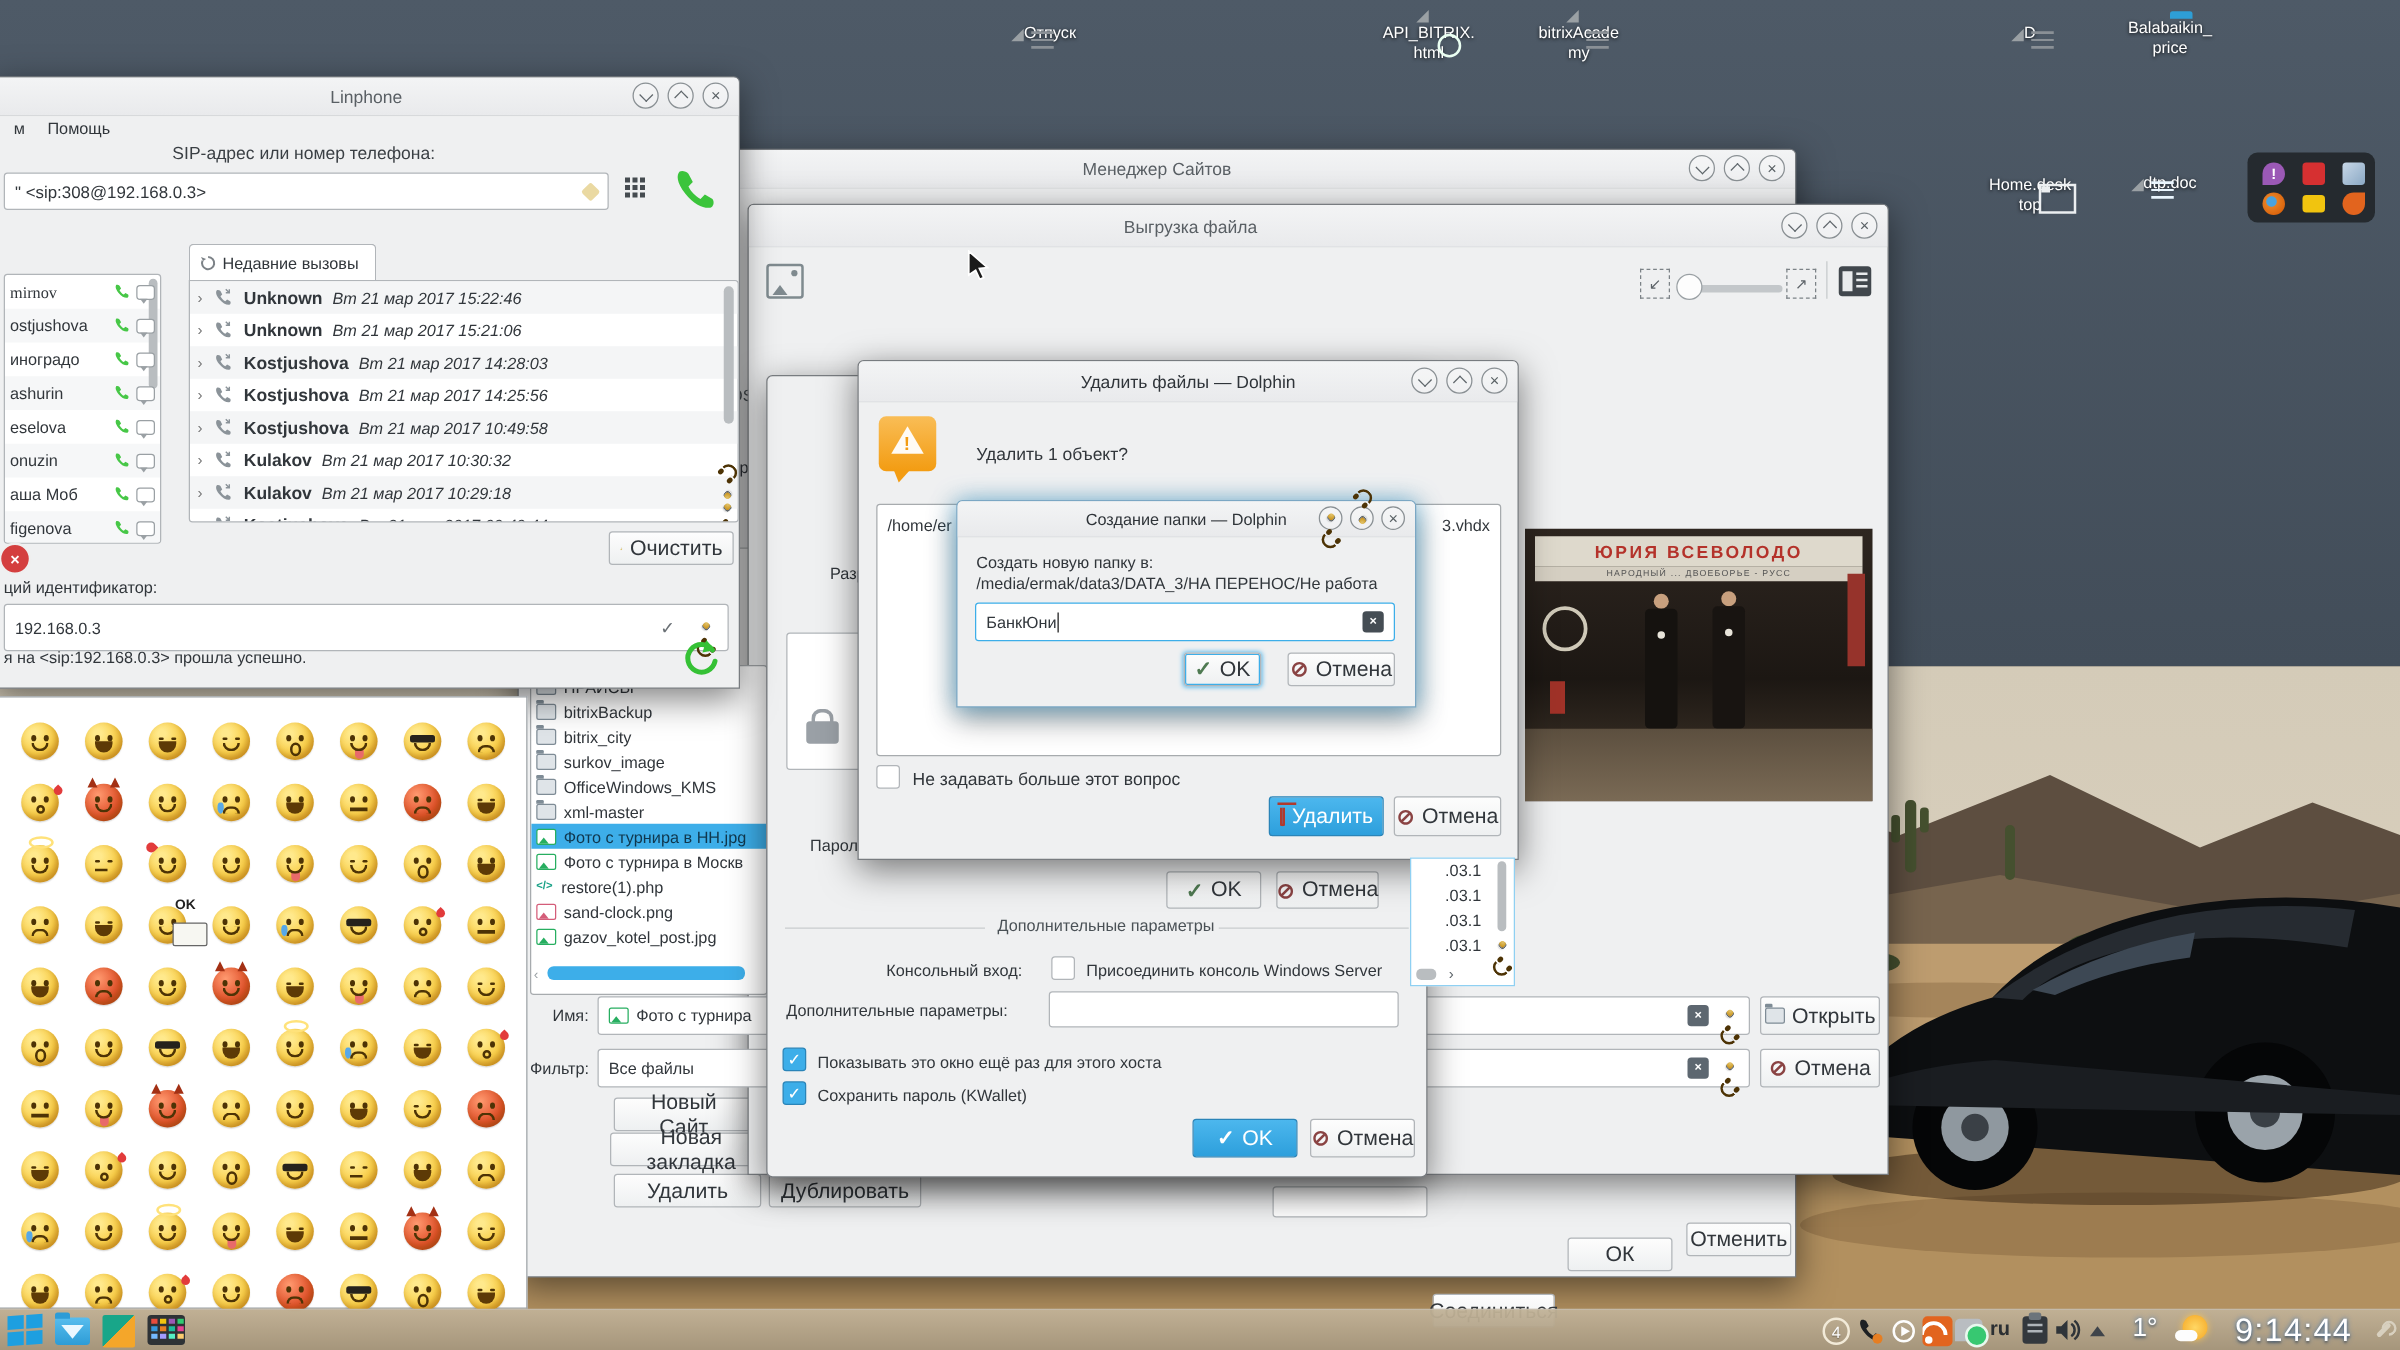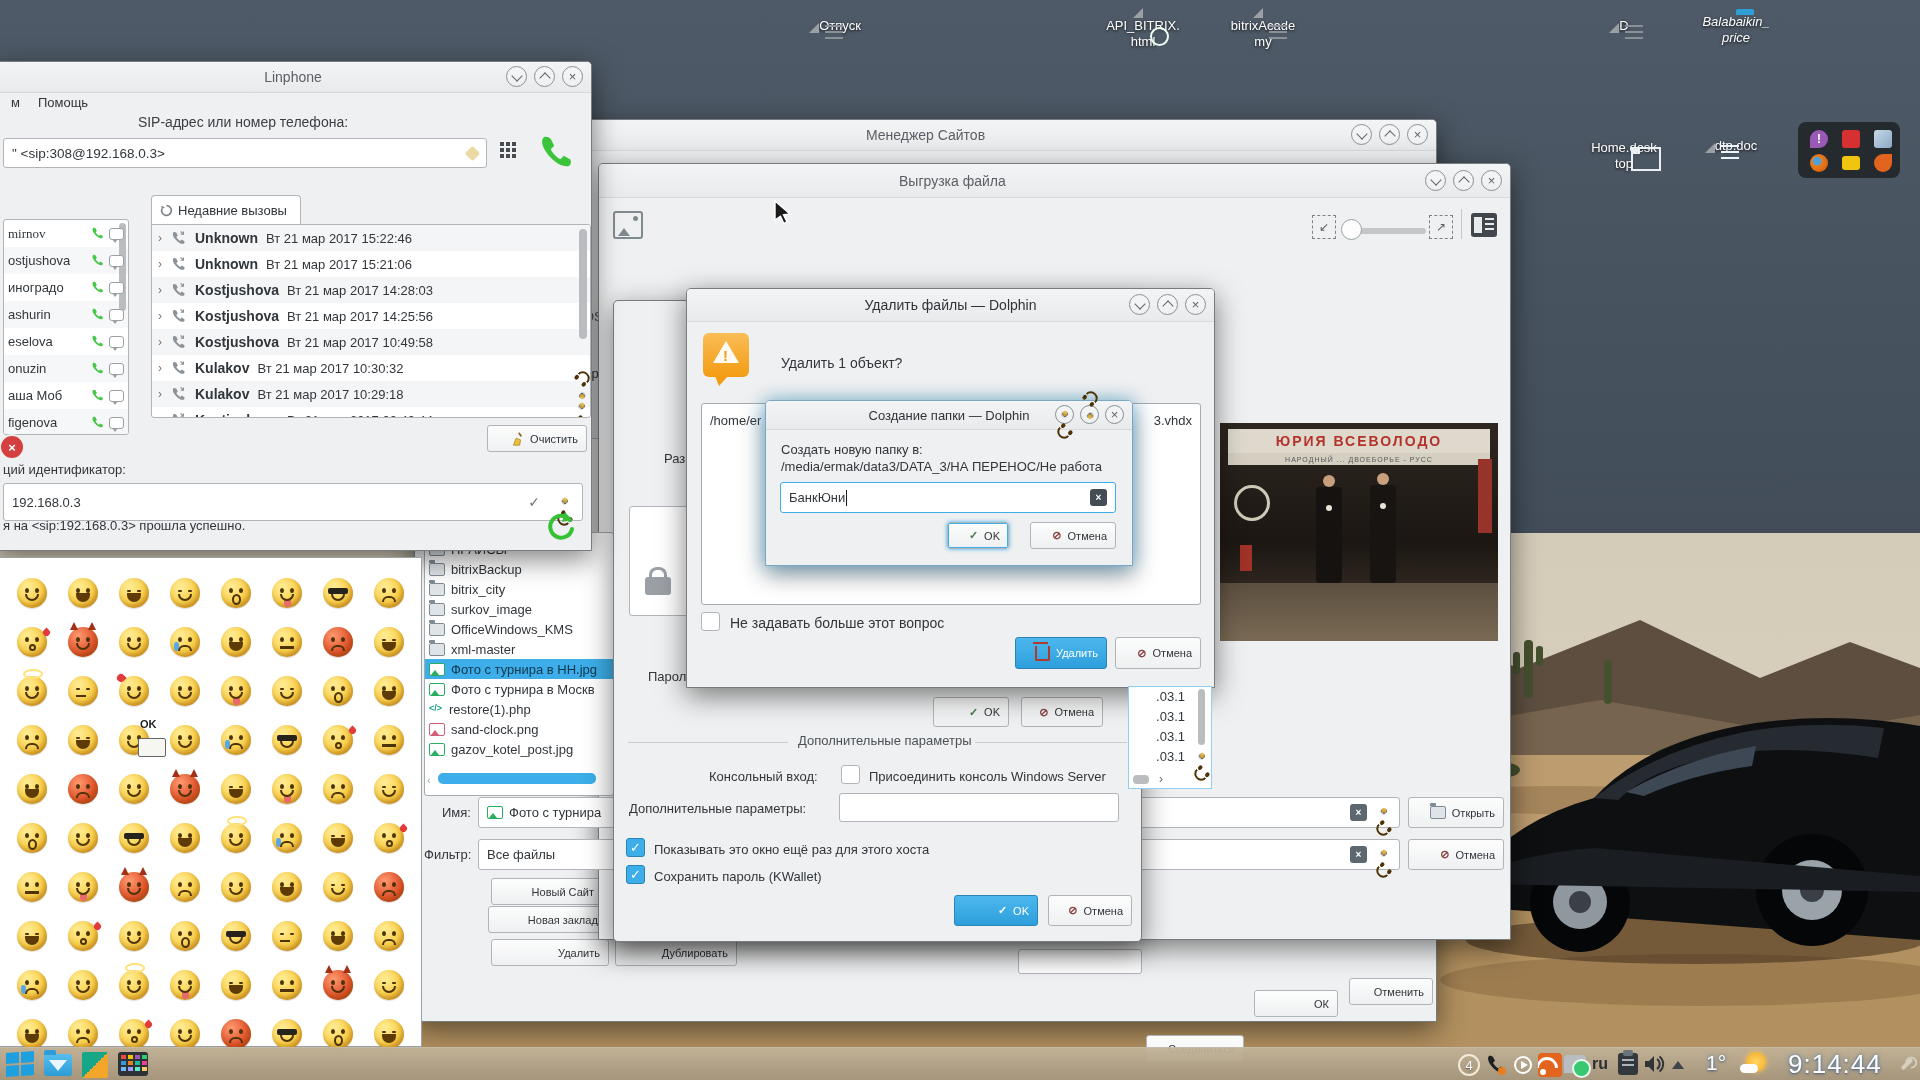--- a/index.html
+++ b/index.html
@@ -16,23 +16,23 @@
   .tbtns{position:absolute;right:8px;top:4px;display:flex;gap:7px;}
   .cbtn{width:21px;height:21px;border:1px solid #8a9094;border-radius:50%;box-sizing:border-box;
         display:flex;align-items:center;justify-content:center;color:#5a6165;font-size:13px;line-height:1;background:rgba(255,255,255,.25);}
   .cbtn .cv{margin-top:-2px;}
   .cbtn .cv.u{margin-top:3px;}
   .cv{display:inline-block;width:7px;height:7px;border-right:1.6px solid #5f666b;border-bottom:1.6px solid #5f666b;}
   .cv.d{transform:rotate(45deg);}
   .cv.u{transform:rotate(-135deg);}
   .cv.sm{width:5px;height:5px;}
   
-  .btn{position:absolute;display:flex;align-items:center;justify-content:flex-end;gap:6px;box-sizing:border-box;
+  .btn{position:absolute;display:flex;align-items:center;justify-content:center;gap:6px;box-sizing:border-box;
        background:linear-gradient(#fdfdfd,#eef0f1);border:1px solid #b1b5b9;border-radius:3px;
-       font-size:11px;color:#31363b;padding:0 8px;}
+       font-size:17px;color:#31363b;padding:0 8px;}
   .btn.blue{background:linear-gradient(#4cb7ee,#2d9fdc);border-color:#2a84b8;color:#fff;}
   .btn.ghost{border-color:#dadde0;color:#b6bbbf;background:transparent;}
   .btn.focus{box-shadow:0 0 0 1px #3daee9 inset,0 0 4px #3daee9;}
   .input{position:absolute;background:#fff;border:1px solid #b1b5b9;border-radius:3px;box-sizing:border-box;
          display:flex;align-items:center;padding:0 8px;}
   .ck{position:absolute;width:19px;height:19px;box-sizing:border-box;border:1px solid #b1b5b9;border-radius:3px;background:#fff;}
   .ck.on{background:#3daee9;border-color:#2a84b8;}
   .ck.on::after{content:"✓";color:#fff;font-size:13px;position:absolute;left:3px;top:1px;}
   .lbl{position:absolute;white-space:nowrap;}
   .glyph-ok{color:#4f7a52;font-weight:bold;}
@@ -102,21 +102,21 @@
   .ic-monitor::before{content:"";position:absolute;left:7px;top:7px;width:26px;height:20px;border:2px solid #eceff1;}
   .ic-monitor::after{content:"";position:absolute;left:9px;top:9px;width:7px;height:5px;background:#eceff1;}
   
   .ct-row{display:flex;align-items:center;height:27px;padding:0 4px;gap:4px;}
   .ct-row:nth-child(odd){background:#f6f7f8;}
   .bub{width:13px;height:10px;border:1.5px solid #9aa0a4;border-radius:3px;position:relative;flex:none;background:#fff;}
   .bub::after{content:"";position:absolute;left:2px;bottom:-4px;border-left:3px solid transparent;border-right:3px solid transparent;border-top:4px solid #9aa0a4;}
   .call-row{display:flex;align-items:center;height:26px;gap:8px;padding:0 6px;white-space:nowrap;overflow:hidden;}
   .call-row:nth-child(even){background:#f4f5f6;}
   .call-name{font-weight:bold;font-size:14px;}
-  .call-date{font-size:13px;}
+  .call-date{font-size:13px;font-style:italic;}
   .exp{color:#777;font-size:12px;}
   
   .dialpad{display:inline-block;width:18px;height:18px;position:relative;}
   .dialpad::before{content:"";position:absolute;left:1px;top:1px;width:4px;height:4px;background:#454b50;
      box-shadow:6px 0 0 #454b50,12px 0 0 #454b50,0 6px 0 #454b50,6px 6px 0 #454b50,12px 6px 0 #454b50,0 12px 0 #454b50,6px 12px 0 #454b50,12px 12px 0 #454b50;}
   .lockic{position:absolute;width:26px;height:18px;background:#9aa0a6;border-radius:3px;}
   .lockic::before{content:"";position:absolute;left:4px;top:-10px;width:12px;height:10px;border:3.5px solid #9aa0a6;border-bottom:none;border-radius:8px 8px 0 0;}
   .zoombox{position:absolute;width:22px;height:22px;border:1px dashed #7c8287;color:#5d6368;font-size:12px;display:flex;align-items:center;justify-content:center;}
   .picic{position:absolute;width:26px;height:24px;border:2px solid #7f8a8f;border-radius:3px;}
   .picic::before{content:"";position:absolute;left:3px;bottom:1px;border-left:6px solid transparent;border-right:6px solid transparent;border-bottom:8px solid #7f8a8f;}
@@ -235,21 +235,21 @@
   </div>
   <div class="dicon" style="left:1217px;top:18px;">
     <span class="ic-doc"></span>
     <div class="l1">bitrixAcade</div>
     <div class="l2">my</div>
   </div>
   <div class="dicon" style="left:1578px;top:18px;">
     <span class="ic-doc"></span>
     <span class="l1">D</span>
   </div>
-  <div class="dicon" style="left:1690px;top:14px;font-style:italic;">
+  <div class="dicon" style="left:1690px;top:14px;">
     <span class="ic-folder"></span>
     <div class="l1">Balabaikin_</div>
     <div class="l2">price</div>
   </div>
   <div class="dicon" style="left:1578px;top:140px;">
     <span class="ic-monitor"></span>
     <div class="l1">Home.desk</div>
     <div class="l2">top</div>
   </div>
   <div class="dicon" style="left:1690px;top:138px;">

